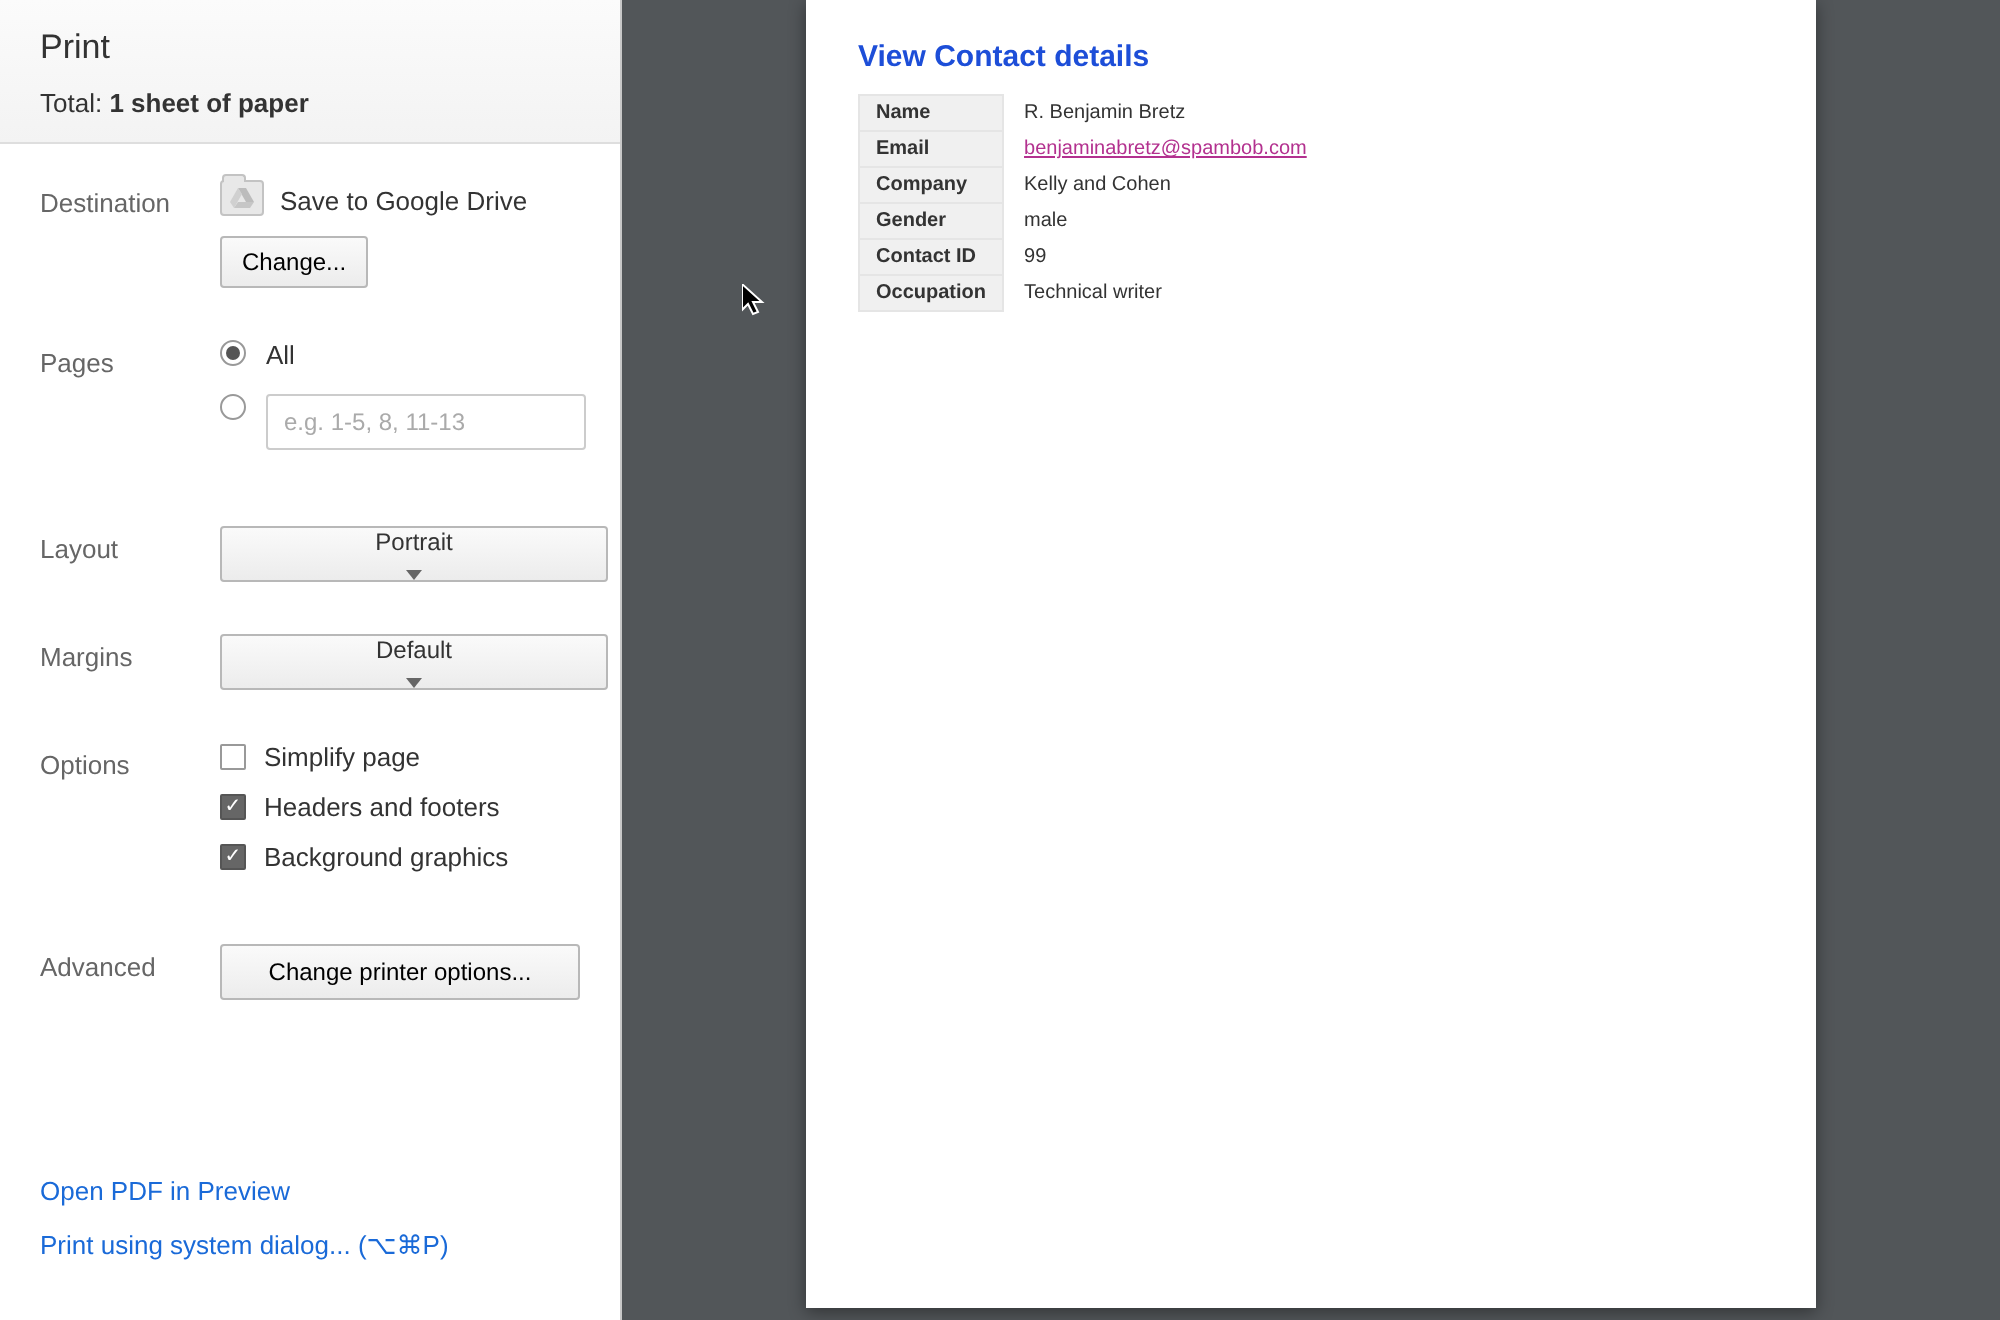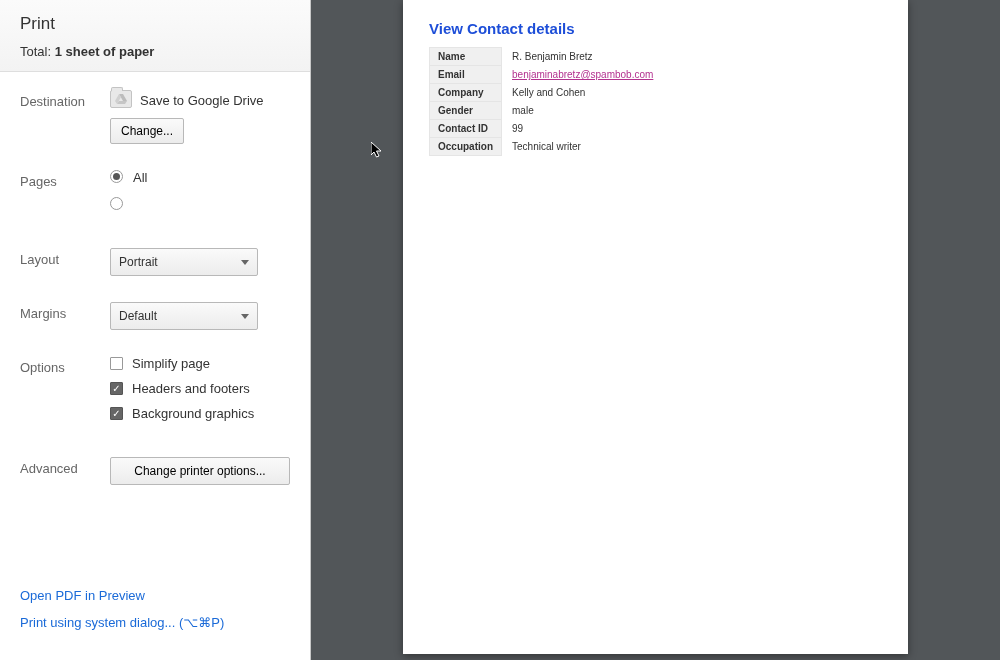--- a/index.html
+++ b/index.html
@@ -107,28 +107,29 @@
     .text-input {
       width: 160px; height: 28px;
       border: 1px solid #ccc;
       border-radius: 2px;
       padding: 0 8px;
       font-size: 12px;
       color: #333;
     }
     .text-input::placeholder { color:#aaa; }
     .select {
-      width: 148px; height: 28px;
+      width: 194px; height: 28px;
       border: 1px solid #b8b8b8;
       border-radius: 2px;
       background: linear-gradient(#fafafa,#ececec);
       padding: 0 8px;
       font-size: 12px;
       display:flex; align-items:center; justify-content:space-between;
       cursor:pointer;
+      flex-direction:column;
     }
     .select .caret {
       width:0; height:0; border-left:4px solid transparent;
       border-right:4px solid transparent; border-top:5px solid #666;
     }
     .check-row { display:flex; align-items:center; gap:9px; margin-bottom:10px;}
     .checkbox {
       width:13px; height:13px; border:1px solid #999; background:#fff;
       display:inline-flex; align-items:center; justify-content:center;
       cursor:pointer; border-radius:1px;
@@ -239,20 +240,21 @@
 
     <div class="row">
       <div class="row-label">Pages</div>
       <div class="row-body">
         <div class="radio-row">
           <span class="radio checked"></span>
           <span>All</span>
         </div>
         <div class="radio-row">
           <span class="radio"></span>
+          <input class="text-input" placeholder="e.g. 1-5, 8, 11-13" style="">
         </div>
       </div>
     </div>
 
     <div class="row">
       <div class="row-label">Layout</div>
       <div class="row-body">
         <div class="select">
           <span>Portrait</span>
           <span class="caret"></span>

